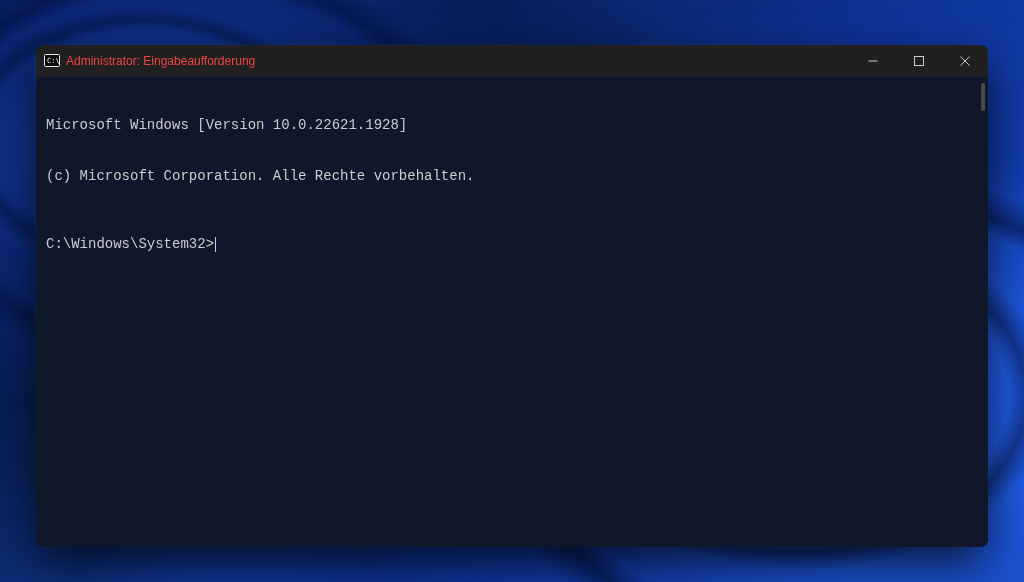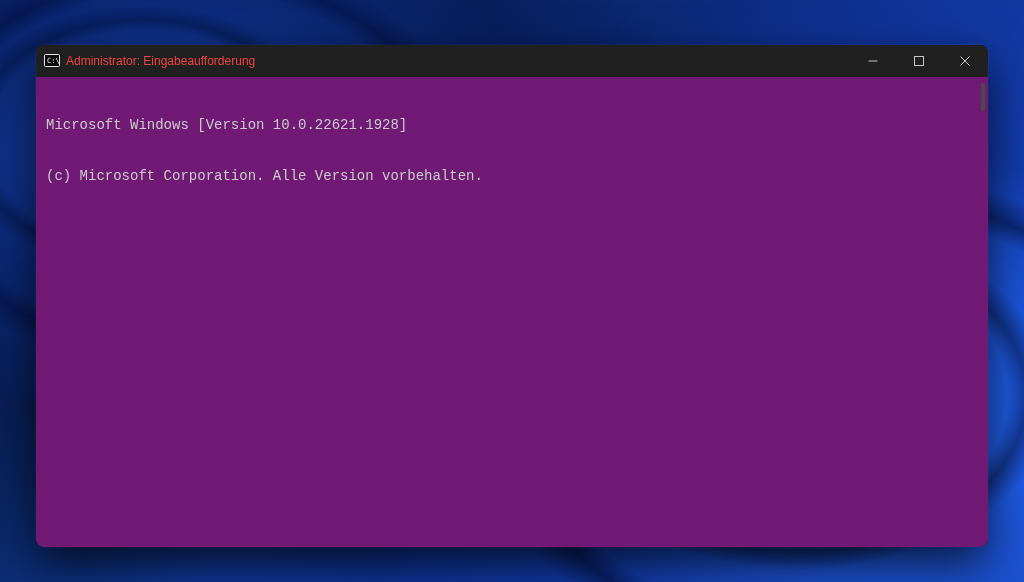--- a/index.html
+++ b/index.html
@@ -87,21 +87,21 @@
     .win-btn {
       width: 46px;
       height: 32px;
       display: flex;
       align-items: center;
       justify-content: center;
       color: #c9c9c9;
     }
     .terminal-body {
       flex: 1;
-      background: #701a75;
+      background: #0f172a;
       position: relative;
       padding: 6px 10px;
       font-family: Consolas, "Courier New", monospace;
       font-size: 14px;
       line-height: 17px;
       color: #cccccc;
       white-space: pre;
     }
     .terminal-line { display: block; }
     .prompt-line { margin-top: 17px; display: flex; align-items: center; }
@@ -152,16 +152,20 @@
         <svg width="10" height="10" viewBox="0 0 10 10">
           <line x1="0.5" y1="0.5" x2="9.5" y2="9.5" stroke="currentColor" stroke-width="1"></line>
           <line x1="9.5" y1="0.5" x2="0.5" y2="9.5" stroke="currentColor" stroke-width="1"></line>
         </svg>
       </div>
     </div>
   </div>
 
   <div class="terminal-body">
     <span class="terminal-line">Microsoft Windows [Version 10.0.22621.1928]</span>
-    <span class="terminal-line">(c) Microsoft Corporation. Alle Version vorbehalten.</span>
+    <span class="terminal-line">(c) Microsoft Corporation. Alle Rechte vorbehalten.</span>
+    <div class="prompt-line">
+      <span>C:\Windows\System32&gt;</span>
+      <span class="cursor"></span>
+    </div>
     <div class="scrollbar"></div>
   </div>
 </div>
 
 </body></html>

